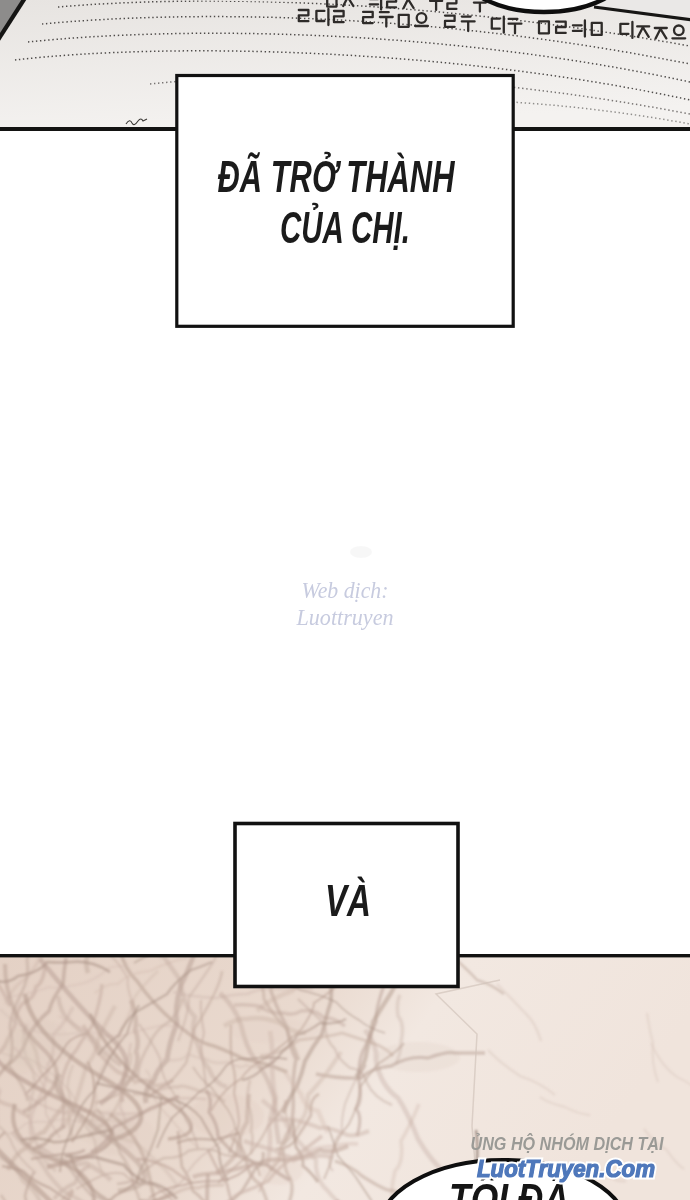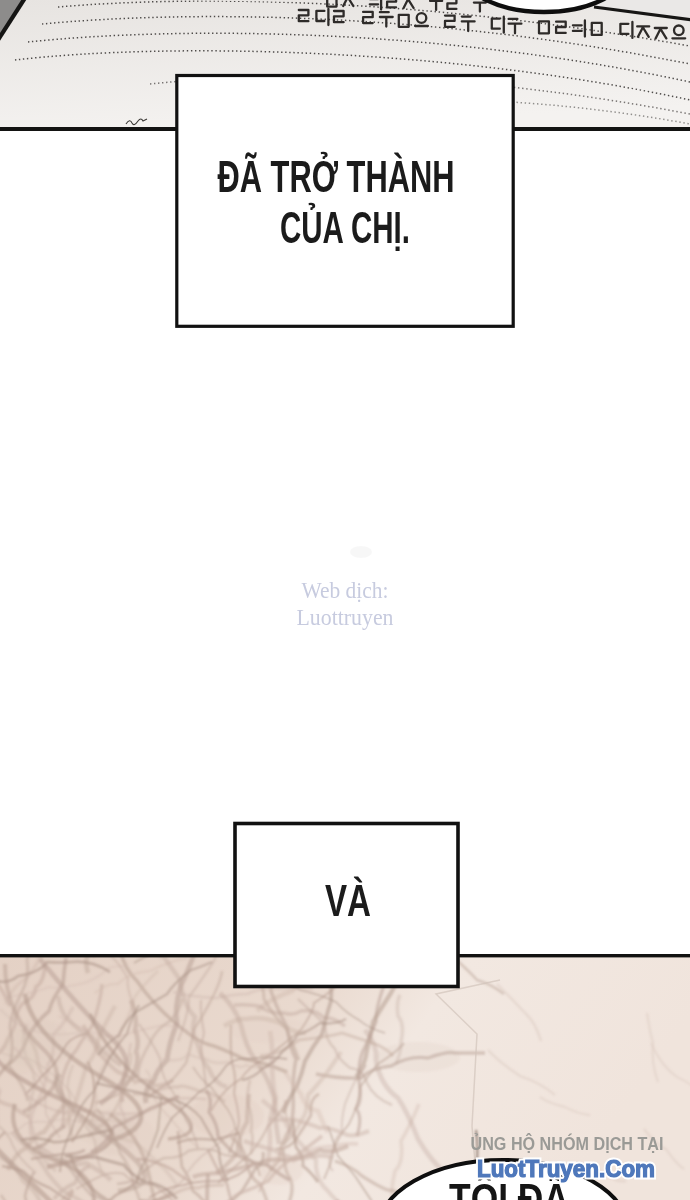--- a/index.html
+++ b/index.html
@@ -1,16 +1,16 @@
 <!DOCTYPE html>
 <html><head><meta charset="utf-8">
 <style>
 html,body{margin:0;padding:0;background:#fff;}
 #page{position:relative;width:690px;height:1200px;overflow:hidden;background:#fff;
- font-family:"Liberation Sans",sans-serif;}
+ font-family:"Liberation Sans",sans-serif;font-style:italic;}
 svg{display:block;}
 </style></head>
 <body>
 <div id="page">
 <svg width="690" height="1200" style="position:absolute;left:0;top:0">
 <defs>
 <linearGradient id="paperg" x1="0" y1="0" x2="0.25" y2="1">
  <stop offset="0" stop-color="#e7e4e1"></stop>
           <stop offset="1" stop-color="#f4f2f0"></stop>
 </linearGradient>

